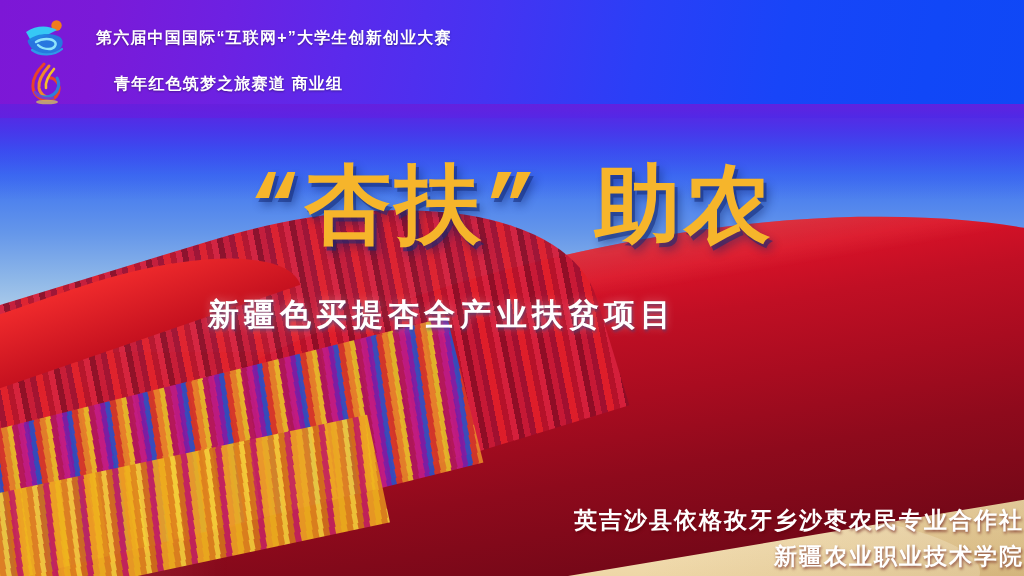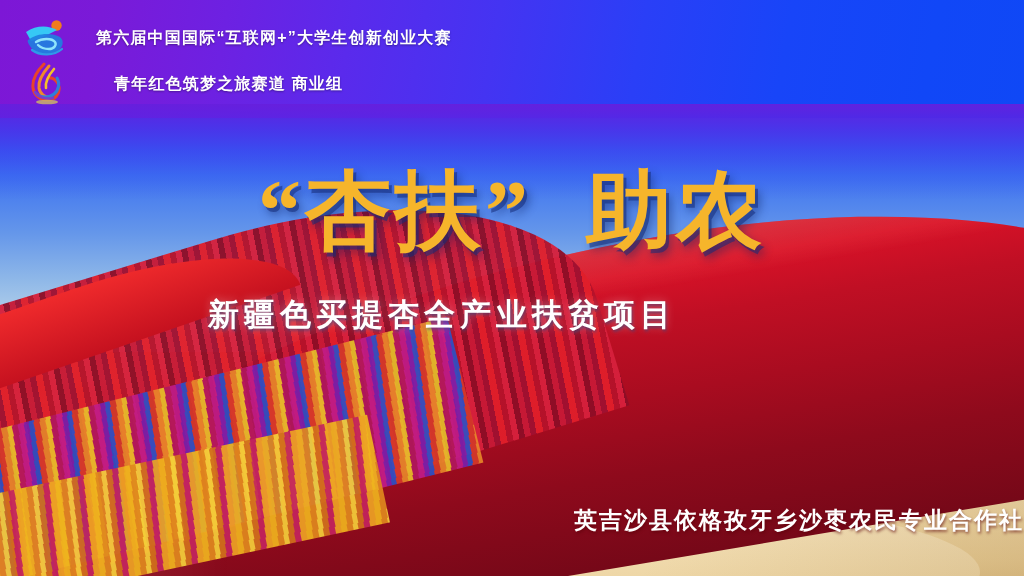--- a/index.html
+++ b/index.html
@@ -179,21 +179,21 @@
   .hdr-text{
     margin-left:26px;color:#ffffff;font-size:16px;font-weight:bold;
     letter-spacing:1.2px;white-space:nowrap;
     text-shadow:0 1px 2px rgba(0,0,0,.35);
   }
   .logo{width:46px;height:44px;display:block;flex:0 0 auto;}
 
   
   .main-title{
     position:absolute;left:0;top:168px;width:1024px;text-align:center;
-    font-family:Liberation Serif, serif;
+    font-family:Liberation Mono, monospace;
     font-size:86px;font-weight:bold;line-height:1;
     color:#f6b52b;white-space:nowrap;
     letter-spacing:4px;
     text-shadow:3px 4px 0 rgba(22,44,120,.55), 5px 7px 10px rgba(10,28,90,.45);
   }
   .main-title .gap{display:inline-block;width:54px;}
   .sub-title{
     position:absolute;left:0;top:294px;width:884px;text-align:center;
     font-family:"DejaVu Serif","Liberation Serif",serif;
     font-size:31px;font-weight:bold;color:#ffffff;white-space:nowrap;
@@ -266,14 +266,15 @@
       </svg>
     </span>
     <span class="hdr-text">青年红色筑梦之旅赛道 商业组</span>
   </div>
 
   <div class="main-title"><span>“</span><span>杏</span><span>扶</span><span>”</span><span class="gap"></span><span>助</span><span>农</span></div>
 
   <div class="sub-title">新疆色买提杏全产业扶贫项目</div>
 
   <div class="footer footer-1">英吉沙县依格孜牙乡沙枣农民专业合作社</div>
+  <div class="footer footer-2">新疆农业职业技术学院</div>
 
 </div>
 
 </body></html>

